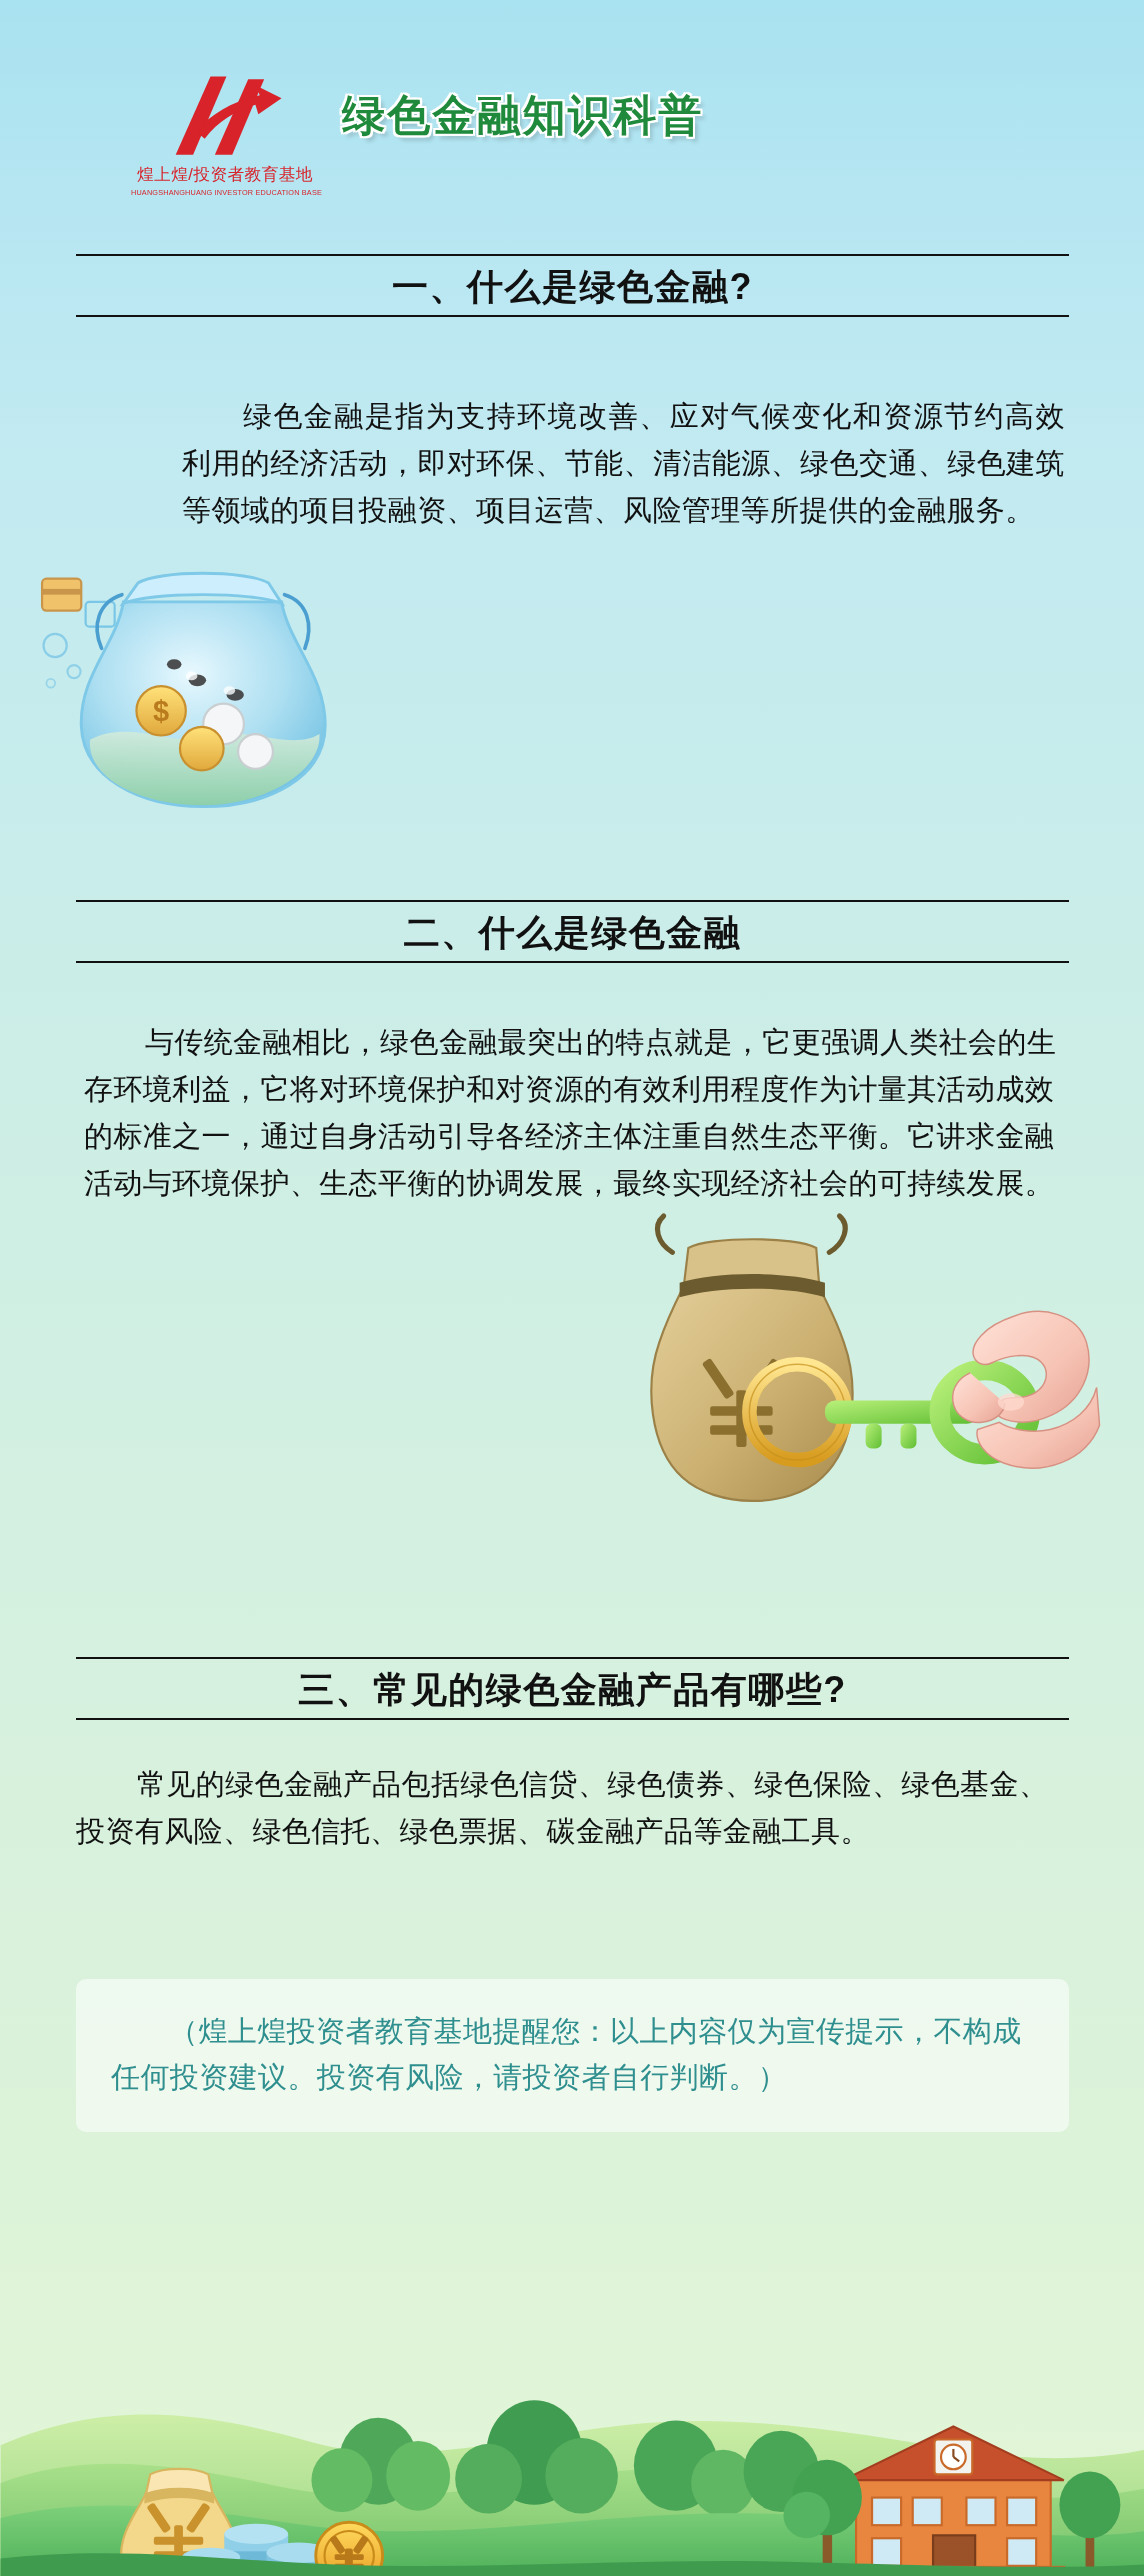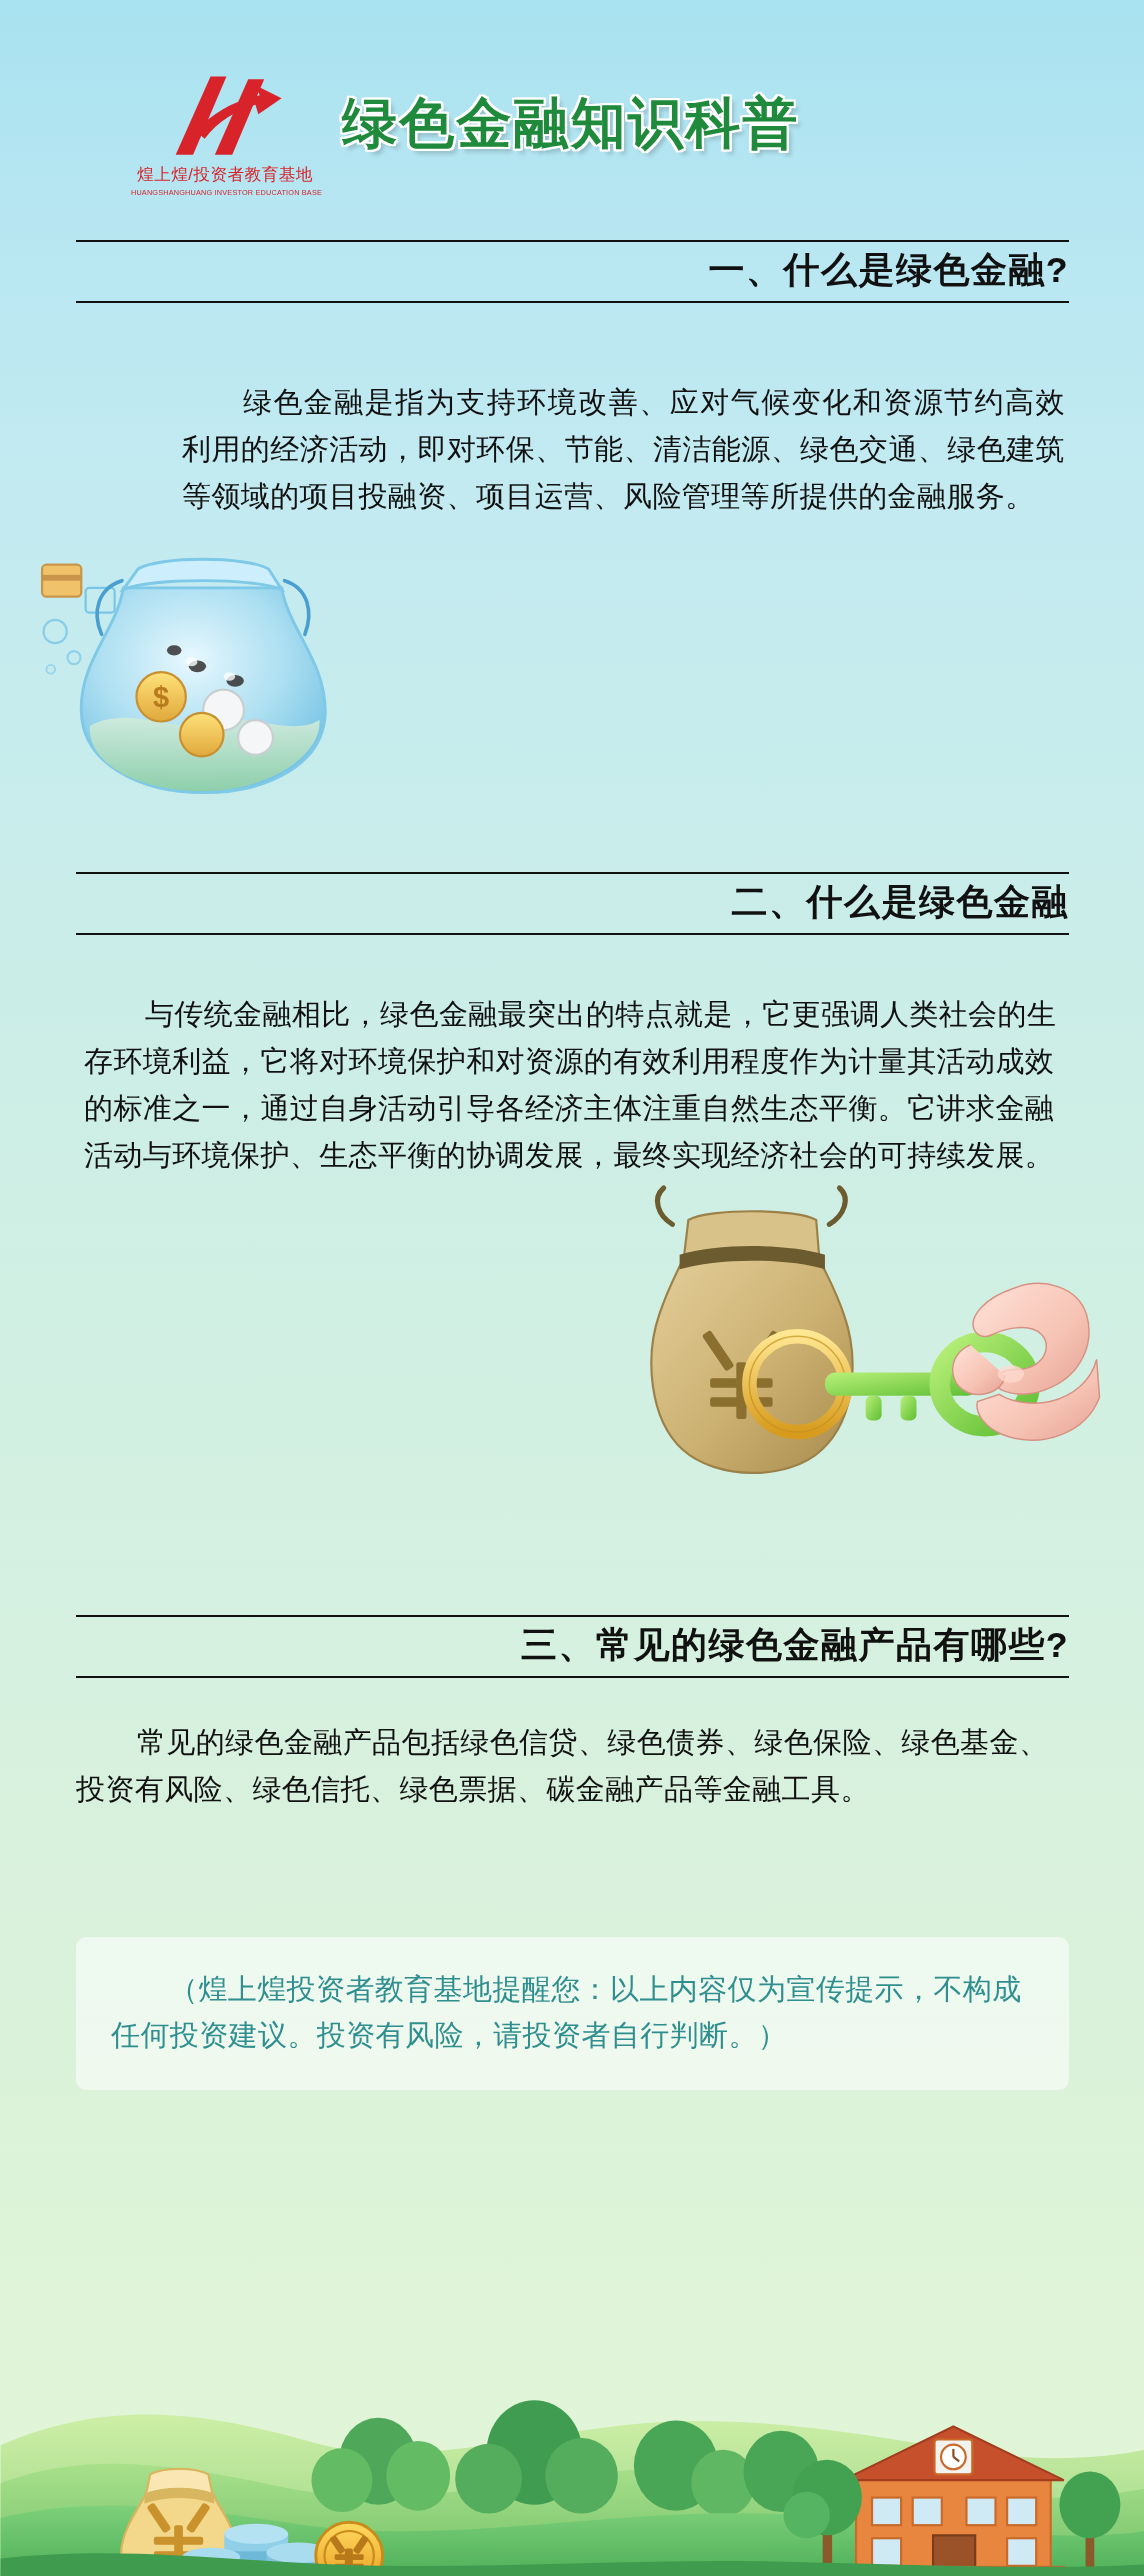--- a/index.html
+++ b/index.html
@@ -63,46 +63,45 @@
     font-size: 7.6px;
     color: #d8232a;
     letter-spacing: 0.2px;
     white-space: nowrap;
     transform: scaleX(0.96);
   }
   .main-title {
     position: absolute;
     left: 342px;
     top: 87px;
-    font-size: 55px;
+    font-size: 43px;
     font-weight: bold;
     letter-spacing: 2.2px;
     color: #1f8a3b;
     text-shadow:
        2.2px 0 0 #ffffff,
       -2.2px 0 0 #ffffff,
        0 2.2px 0 #ffffff,
        0 -2.2px 0 #ffffff,
        2.2px 2.2px 0 #ffffff,
       -2.2px 2.2px 0 #ffffff,
        2.2px -2.2px 0 #ffffff,
       -2.2px -2.2px 0 #ffffff,
        4.4px 5.1px 4.4px rgba(0,0,0,0.18);
     white-space: nowrap;
   }
 
   
   .section-head {
     position: relative;
-    margin: 0 76px;
+    margin: 14px 76px;
     padding: 10.2px 0 7.3px 0;
     border-top: 2.9px solid #111111;
     border-bottom: 2.9px solid #111111;
-    text-align: right;
-    font-family: Liberation Mono, monospace;
+    text-align: center;
   }
   .section-head .s-title {
     font-size: 36px;
     font-weight: bold;
     color: #111111;
     letter-spacing: 1.5px;
     line-height: 1.15;
   }
 
   .body-text {

